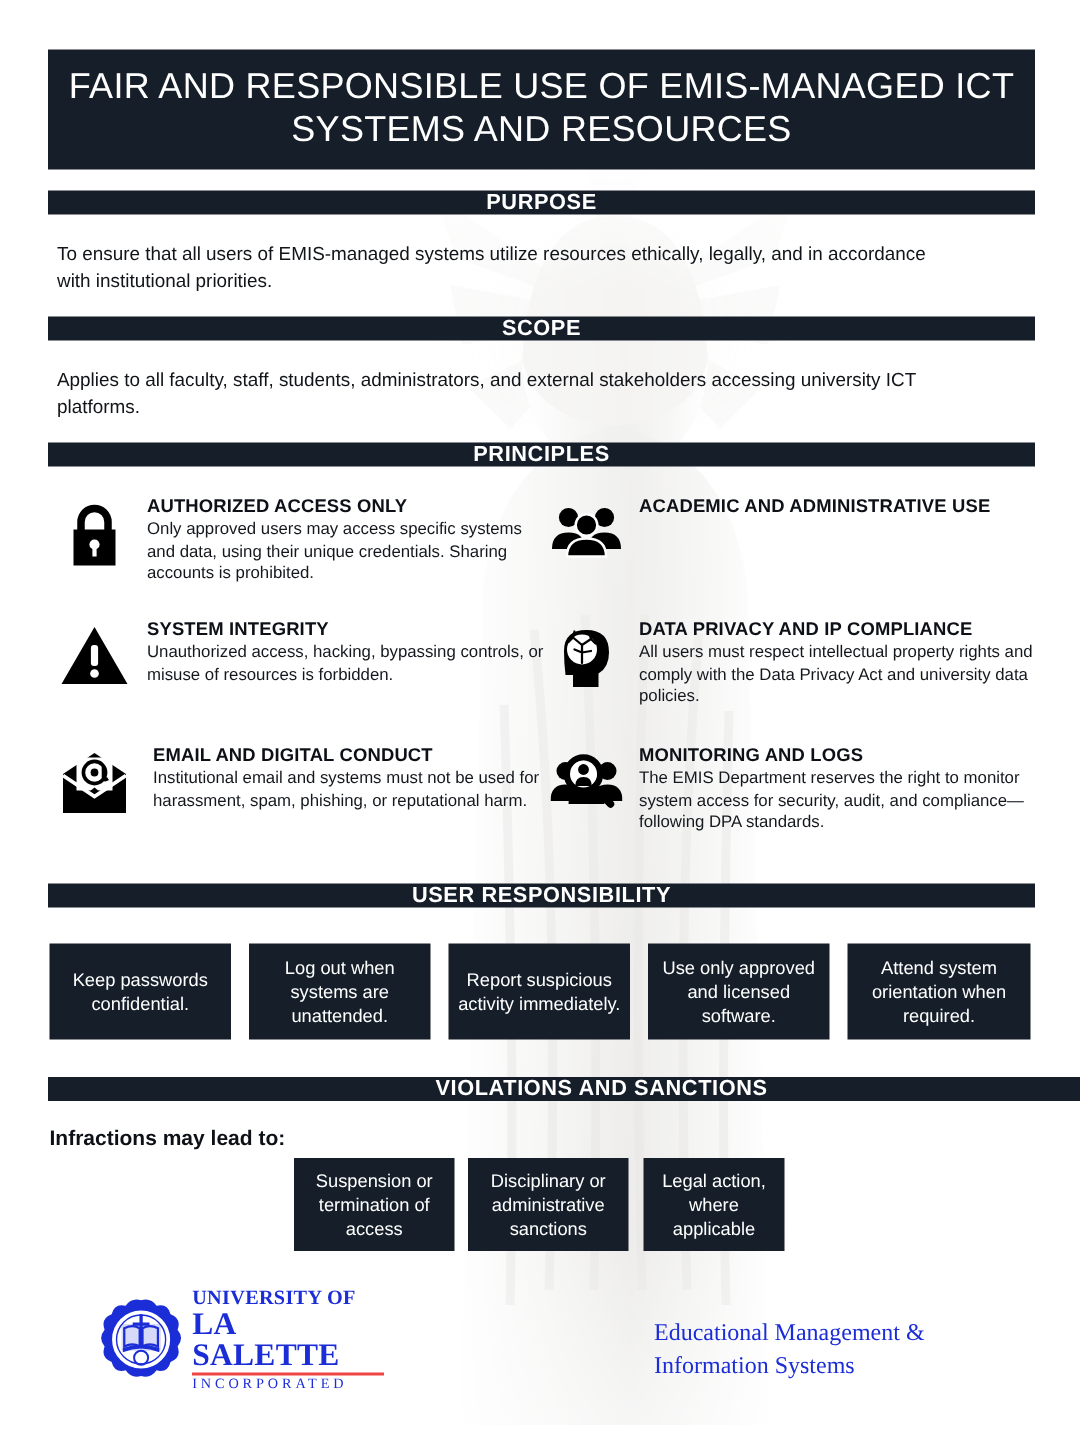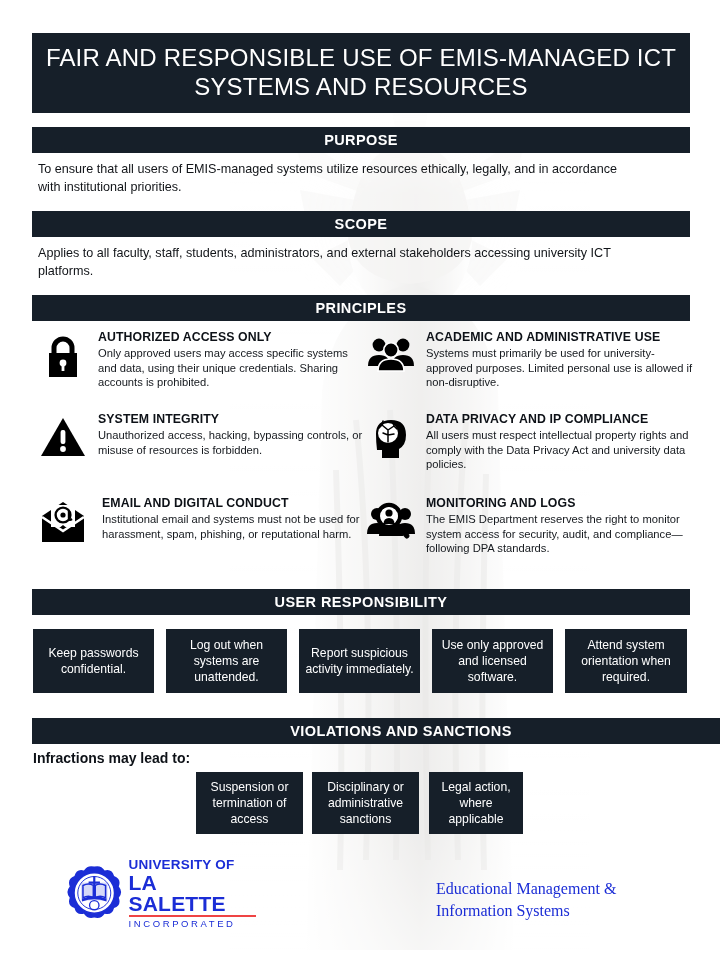--- a/index.html
+++ b/index.html
@@ -54,21 +54,21 @@
     font-size: 24px;
     line-height: 1.2;
     font-weight: 400;
     letter-spacing: 0.2px;
     padding: 0 12px;
   }
   .section-bar {
     position: absolute;
     left: 32px;
     width: 658px;
-    height: 26px;
+    height: 16px;
     background: #161f29;
     color: #ffffff;
     font-size: 14.5px;
     font-weight: bold;
     letter-spacing: 0.4px;
     display: flex;
     align-items: center;
     justify-content: center;
   }
   .body-text {
@@ -140,20 +140,21 @@
     display: flex;
     align-items: center;
     gap: 6px;
   }
   .seal { width: 58px; height: 58px; }
   .logo-words {
     display: flex;
     flex-direction: column;
     color: #1b2dd6;
     line-height: 1;
+    font-family: Liberation Serif, serif;
   }
   .logo-l1 {
     font-size: 13.5px;
     font-weight: bold;
     letter-spacing: 0.2px;
   }
   .logo-l2 {
     font-size: 21px;
     font-weight: bold;
     letter-spacing: 0.2px;
@@ -266,21 +267,20 @@
           <circle cx="12" cy="11" r="6.4" fill="#000"></circle>
           <path d="M1 32 q0 -11 11 -11 q11 0 11 11 Z" fill="#000"></path>
           <circle cx="36" cy="11" r="6.4" fill="#000"></circle>
           <path d="M25 32 q0 -11 11 -11 q11 0 11 11 Z" fill="#000"></path>
           <circle cx="24" cy="16" r="7.2" fill="#000" stroke="#fff" stroke-width="1.6"></circle>
           <path d="M11 37 q0 -12 13 -12 q13 0 13 12 Z" fill="#000" stroke="#fff" stroke-width="1.6"></path>
         </svg>
       </div>
       <div class="ptext">
         <h3>ACADEMIC AND ADMINISTRATIVE USE</h3>
-        <p>Systems must primarily be used for university-approved purposes. Limited personal use is allowed if non-disruptive.</p>
       </div>
     </div>
 
     <div class="principle" style="left:36px; top:412px;">
       <div class="icon-box">
         <svg width="46" height="42" viewBox="0 0 46 42" aria-hidden="true">
           <path d="M23 2 L45 40 L1 40 Z" fill="#000"></path>
           <rect x="20.6" y="14" width="4.8" height="14" rx="2" fill="#fff"></rect>
           <circle cx="23" cy="33" r="2.9" fill="#fff"></circle>
         </svg>

